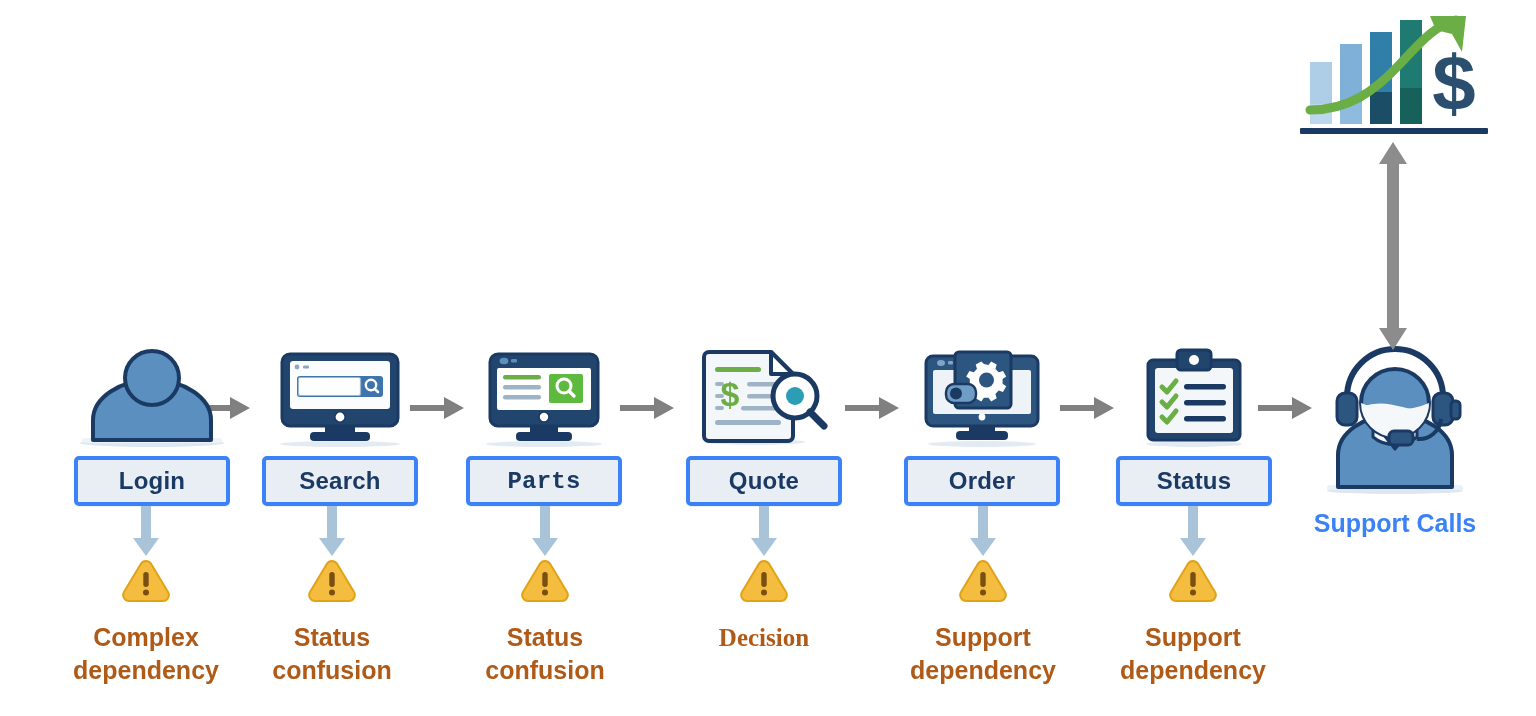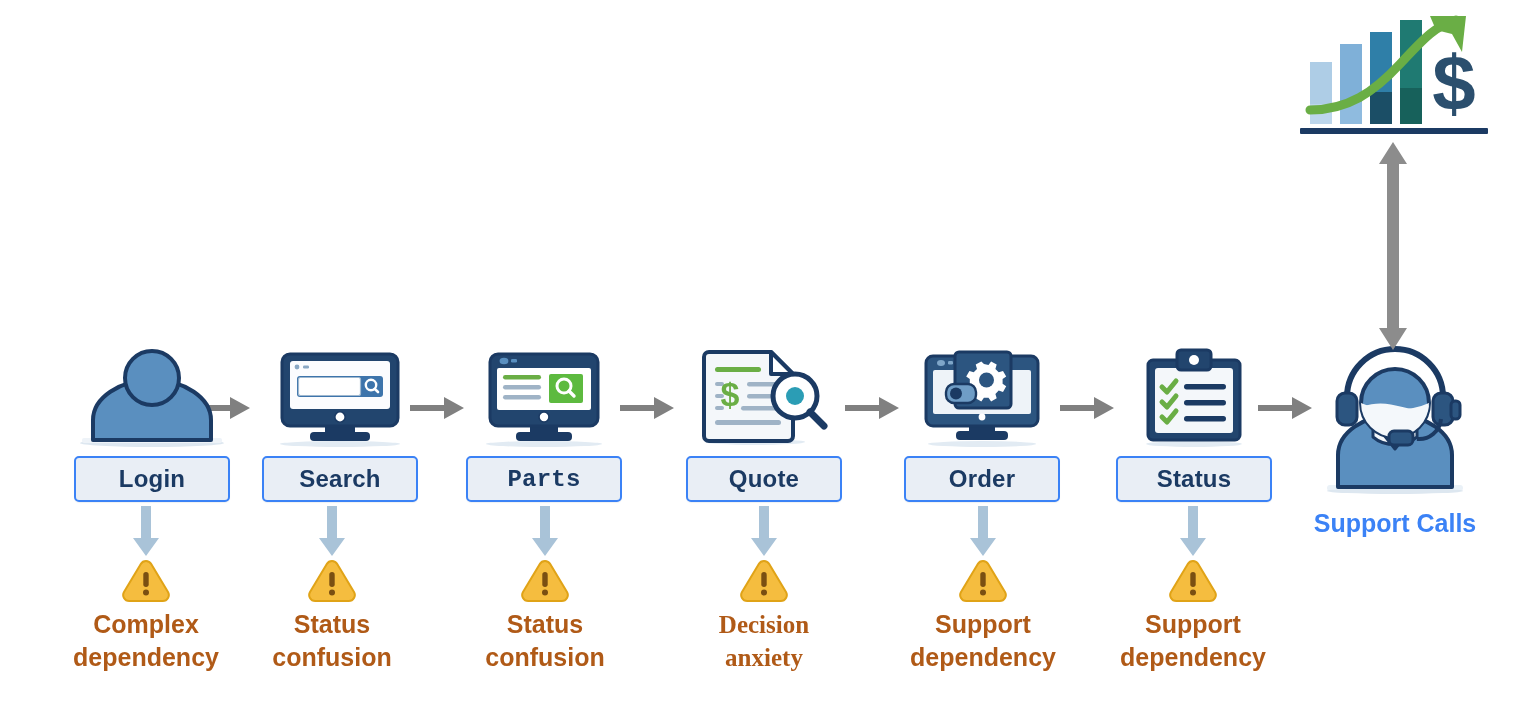--- a/index.html
+++ b/index.html
@@ -33,21 +33,21 @@
     align-items: flex-end;
     justify-content: center;
   }
   .step-icon svg { display: block; }
 
   .step-label {
     margin-top: 8px;
     height: 42px;
     border-radius: 5px;
     background: #e9eef5;
-    border: 2px solid #3b82f6;
+    border: 4px solid #3b82f6;
     box-shadow: 0 1px 1px rgba(30,60,90,0.07);
     display: flex;
     align-items: center;
     justify-content: center;
     color: #1b3a63;
     font-size: 24px;
     font-weight: bold;
     letter-spacing: 0.2px;
   }
 
@@ -64,21 +64,21 @@
     justify-content: center;
     align-items: flex-start;
   }
   .pain-warning {
     height: 44px;
     display: flex;
     justify-content: center;
     align-items: center;
   }
   .pain-text {
-    margin-top: 6px;
+    margin-top: 19px;
     color: #b05a17;
     font-size: 25px;
     font-weight: bold;
     line-height: 1.32;
   }
 
   
   .flow-arrow {
     position: absolute;
     top: 395px;
@@ -336,21 +336,20 @@
     </div>
     <div class="pain-warning">
       <svg width="48" height="44" viewBox="0 0 48 44">
         <path d="M24 3 a6 6 0 0 1 5.2 3 L46 34 a6 6 0 0 1 -5.2 9 H7.2 A6 6 0 0 1 2 34 L18.8 6 A6 6 0 0 1 24 3 z" fill="#f5bd3f" stroke="#e0a317" stroke-width="2"></path>
         <rect x="21.3" y="14" width="5.4" height="15" rx="2.7" fill="#7a4f12"></rect>
         <circle cx="24" cy="34.5" r="3" fill="#7a4f12"></circle>
       </svg>
     </div>
     <div class="pain-text">
       <div>Decision</div>
-      <div>anxiety</div>
     </div>
   </div>
 
   <div class="pain" style="left:883px;">
     <div class="pain-arrow">
       <svg width="30" height="50" viewBox="0 0 30 50">
           <path d="M10 0 h10 v32 h8 l-13 18 -13 -18 h8 z" fill="#a9c3d8"></path>
         </svg>
     </div>
     <div class="pain-warning">

